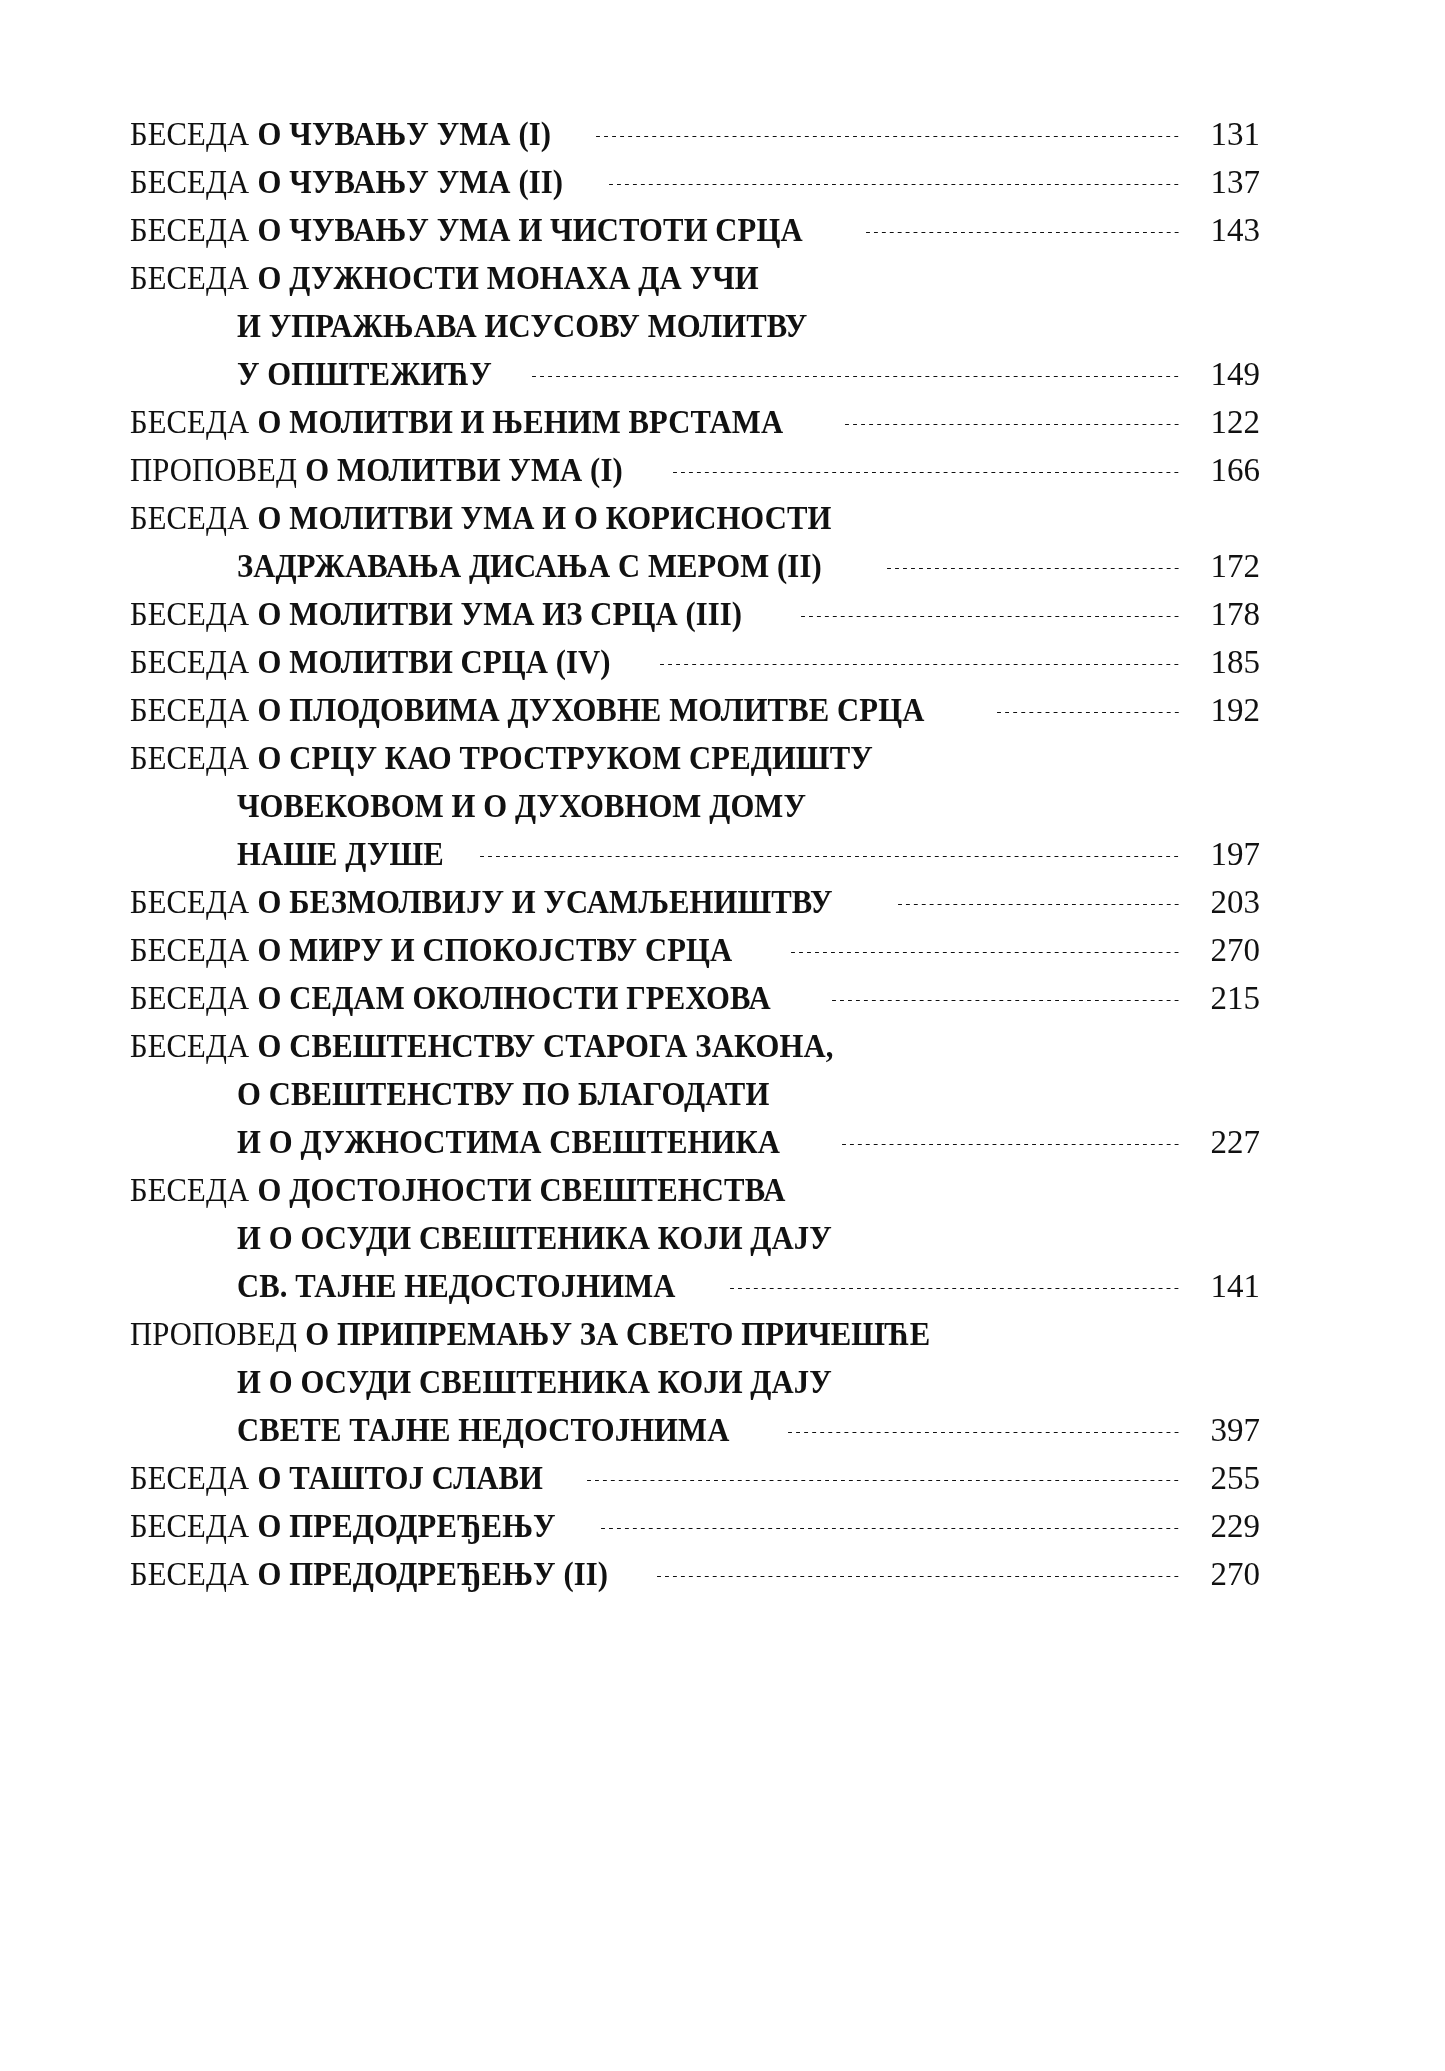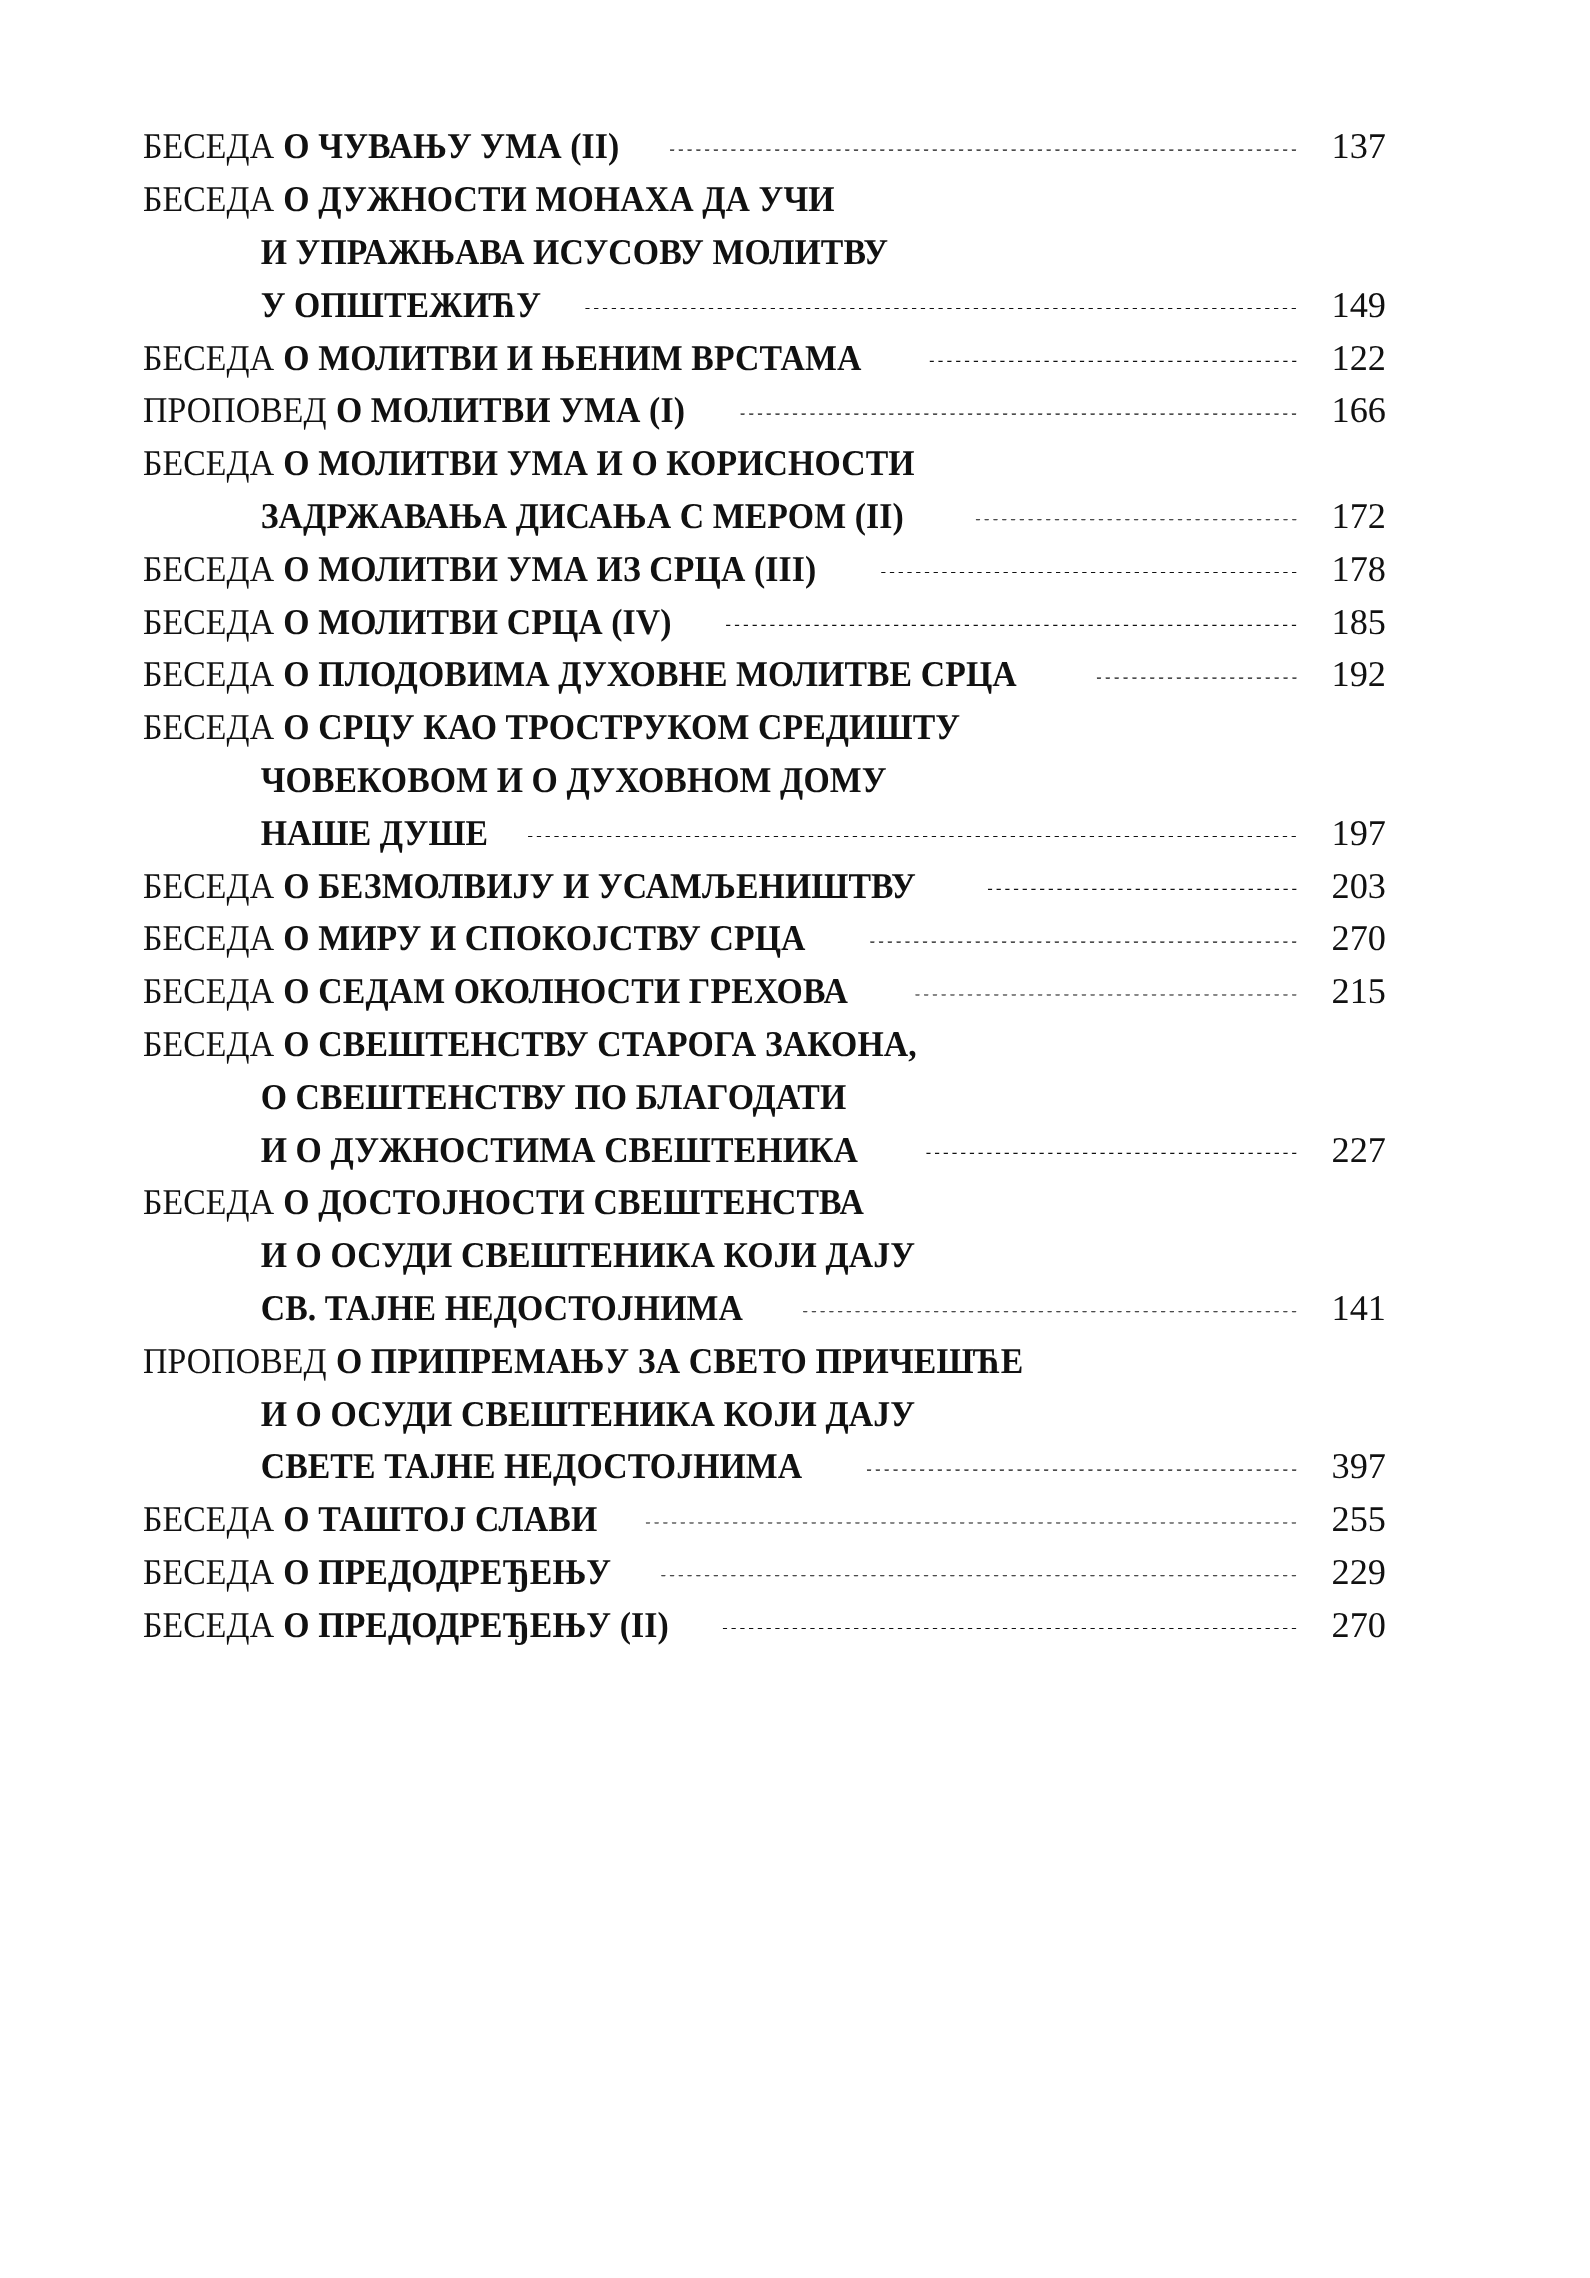--- a/index.html
+++ b/index.html
@@ -100,26 +100,40 @@
   .tline.nolead .pg {
     visibility: hidden;
   }
 </style>
 </head>
 <body>
 
 <div id="toc">
     <div class="entry">
       <div class="tline">
+        <span class="txt"><span class="pfx">БЕСЕДА</span><span class="ttl">О ЧУВАЊУ УМА (I)</span></span>
+        <span class="leader"></span>
+        <span class="pg">131</span>
+      </div>
+    </div>
+    <div class="entry">
+      <div class="tline">
         <span class="txt"><span class="pfx">БЕСЕДА</span><span class="ttl">О ЧУВАЊУ УМА (II)</span></span>
         <span class="leader"></span>
         <span class="pg">137</span>
       </div>
     </div>
     <div class="entry">
+      <div class="tline">
+        <span class="txt"><span class="pfx">БЕСЕДА</span><span class="ttl">О ЧУВАЊУ УМА И ЧИСТОТИ СРЦА</span></span>
+        <span class="leader"></span>
+        <span class="pg">143</span>
+      </div>
+    </div>
+    <div class="entry">
       <div class="tline nolead">
         <span class="txt"><span class="pfx">БЕСЕДА</span><span class="ttl">О ДУЖНОСТИ МОНАХА ДА УЧИ</span></span>
         <span class="leader"></span>
         <span class="pg">149</span>
       </div>
       <div class="tline indent nolead">
         <span class="txt"><span class="ttl">И УПРАЖЊАВА ИСУСОВУ МОЛИТВУ</span></span>
         <span class="leader"></span>
         <span class="pg">149</span>
       </div>

